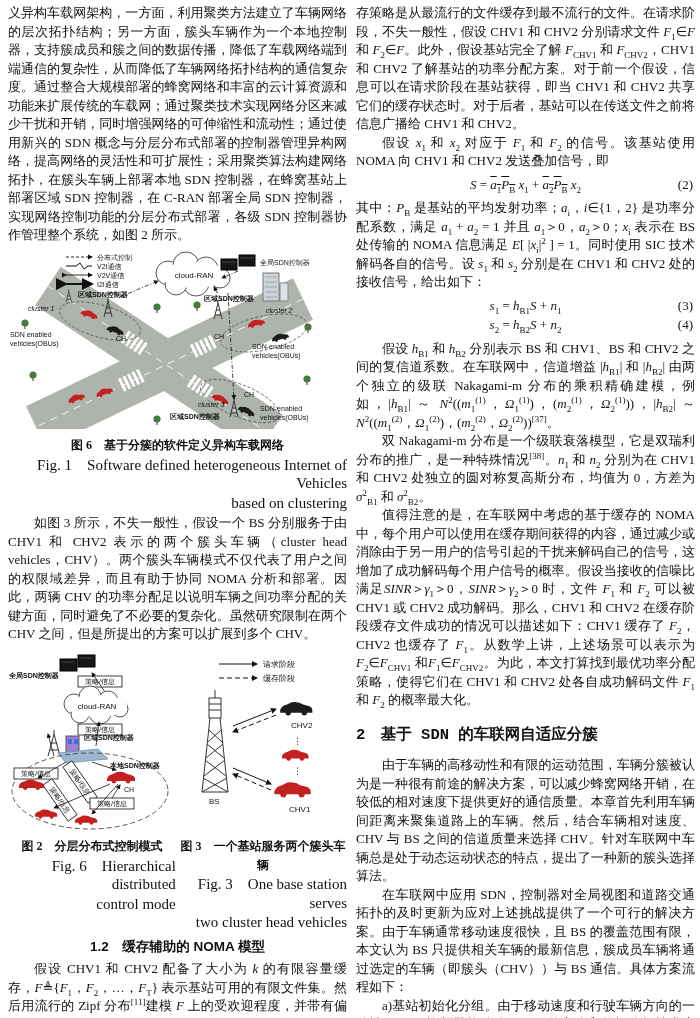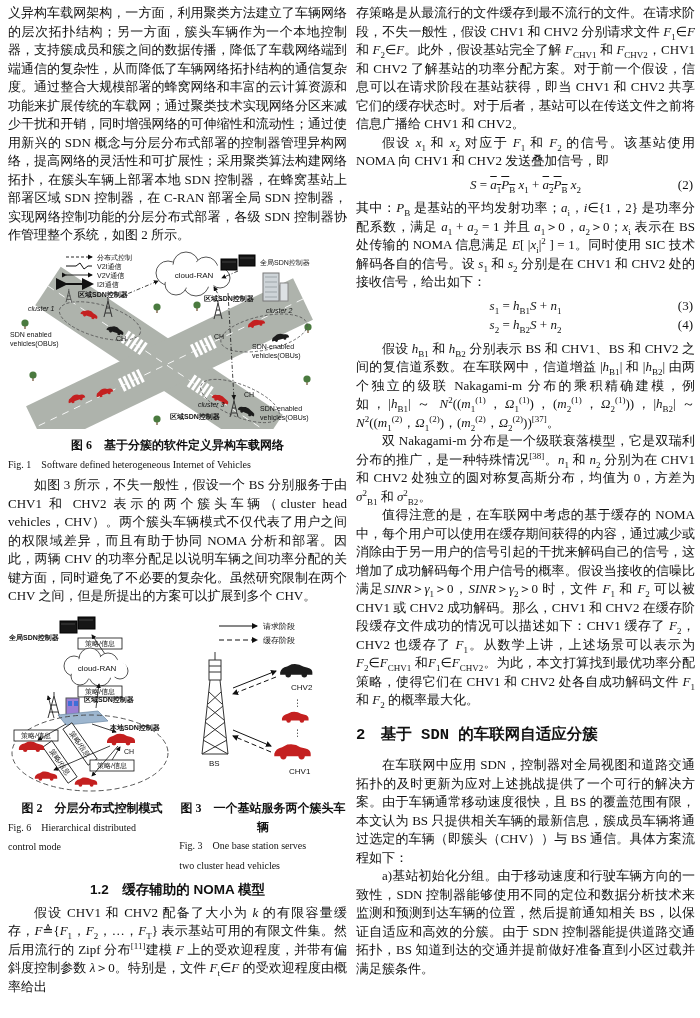--- a/index.html
+++ b/index.html
@@ -10,21 +10,21 @@
   .col-right{left:356px;}
   p{margin:0;padding:0;}
   .indent{text-indent:2em;}
   sub,sup{font-size:9px;line-height:0;}
   .h-sub{font-family:"Liberation Sans",sans-serif;font-weight:bold;font-size:13.5px;
          margin:6px 0 4px 0;text-align:center;}
   .h-sec{font-family:Liberation Mono, monospace;font-weight:bold;font-size:15.5px;
          margin:16px 0 12px 0;text-align:left;}
   .figwrap{margin:6px 0 2px 0;}
   .cap-cn{text-align:center;font-size:12px;font-weight:600;margin-top:2px;}
-  .cap-en{text-align:left;font-size:10px;margin-top:1px;}
+  .cap-en{text-align:right;font-size:15px;margin-top:1px;}
   .figrow{display:flex;justify-content:space-between;align-items:flex-start;margin:8px 0 2px 0;}
   .figcell{width:49.5%;}
   
   .eq{position:relative;display:flex;align-items:center;justify-content:center;
       margin:5px 0;font-size:13px;}
   .eq .eq-no{position:absolute;right:2px;top:50%;transform:translateY(-50%);}
   .ol{text-decoration:overline;}
   
   svg text{font-family:"Liberation Sans",sans-serif;fill:#111;}
   .t7{font-size:7px;} .t8{font-size:8px;} .t9{font-size:9px;}
@@ -192,20 +192,21 @@
 
         <text class="t7" x="2" y="86">SDN enabled</text>
         <text class="t7" x="2" y="95">vehicles(OBUs)</text>
         <text class="t7" x="244" y="98">SDN-enabled</text>
         <text class="t7" x="244" y="107">vehicles(OBUs)</text>
         <text class="t7" x="252" y="160">SDN-enabled</text>
         <text class="t7" x="252" y="169">vehicles(OBUs)</text>
       </svg>
       <div class="cap-cn">图 6　基于分簇的软件定义异构车载网络</div>
       <div class="cap-en">Fig. 1　Software defined heterogeneous Internet of Vehicles</div>
+      <div class="cap-en">based on clustering</div>
     </div>
 
     <p class="indent">如图 3 所示，不失一般性，假设一个 BS 分别服务于由 CHV1 和 CHV2 表示的两个簇头车辆（cluster head vehicles，CHV）。两个簇头车辆模式不仅代表了用户之间的权限域差异，而且有助于协同 NOMA 分析和部署。因此，两辆 CHV 的功率分配足以说明车辆之间功率分配的关键方面，同时避免了不必要的复杂化。虽然研究限制在两个 CHV 之间，但是所提出的方案可以扩展到多个 CHV。</p>
 
     <div class="figrow">
       <div class="figcell">
         <svg width="168" height="178" viewBox="0 0 168 178">
           <defs>
             <marker id="ar2" markerWidth="6" markerHeight="6" refX="5" refY="3" orient="auto">
               <path d="M0,0 L6,3 L0,6 Z" fill="#111"></path>
@@ -377,18 +378,19 @@
       <span><i>s</i><sub>2</sub> = <i>h</i><sub>B2</sub><i>S</i> + <i>n</i><sub>2</sub></span>
       <span class="eq-no">(4)</span>
     </div>
 
     <p class="indent">假设 <i>h</i><sub>B1</sub> 和 <i>h</i><sub>B2</sub> 分别表示 BS 和 CHV1、BS 和 CHV2 之间的复信道系数。在车联网中，信道增益 |<i>h</i><sub>B1</sub>| 和 |<i>h</i><sub>B2</sub>| 由两个独立的级联 Nakagami-m 分布的乘积精确建模，例如，|<i>h</i><sub>B1</sub>| ～ <i>N</i><sup>2</sup>((<i>m</i><sub>1</sub><sup>(1)</sup>，<i>Ω</i><sub>1</sub><sup>(1)</sup>)，(<i>m</i><sub>2</sub><sup>(1)</sup>，<i>Ω</i><sub>2</sub><sup>(1)</sup>))，|<i>h</i><sub>B2</sub>| ～ <i>N</i><sup>2</sup>((<i>m</i><sub>1</sub><sup>(2)</sup>，<i>Ω</i><sub>1</sub><sup>(2)</sup>)，(<i>m</i><sub>2</sub><sup>(2)</sup>，<i>Ω</i><sub>2</sub><sup>(2)</sup>))<sup>[37]</sup>。</p>
     <p class="indent">双 Nakagami-m 分布是一个级联衰落模型，它是双瑞利分布的推广，是一种特殊情况<sup>[38]</sup>。<i>n</i><sub>1</sub> 和 <i>n</i><sub>2</sub> 分别为在 CHV1 和 CHV2 处独立的圆对称复高斯分布，均值为 0，方差为 <i>σ</i><sup>2</sup><sub>B1</sub> 和 <i>σ</i><sup>2</sup><sub>B2</sub>。</p>
     <p class="indent">值得注意的是，在车联网中考虑的基于缓存的 NOMA 中，每个用户可以使用在缓存期间获得的内容，通过减少或消除由于另一用户的信号引起的干扰来解码自己的信号，这增加了成功解码每个用户信号的概率。假设当接收的信噪比满足<i>SINR</i>＞<i>γ</i><sub>1</sub>＞0，<i>SINR</i>＞<i>γ</i><sub>2</sub>＞0 时，文件 <i>F</i><sub>1</sub> 和 <i>F</i><sub>2</sub> 可以被 CHV1 或 CHV2 成功解码。那么，CHV1 和 CHV2 在缓存阶段缓存文件成功的情况可以描述如下：CHV1 缓存了 <i>F</i><sub>2</sub>，CHV2 也缓存了 <i>F</i><sub>1</sub>。从数学上讲，上述场景可以表示为 <i>F</i><sub>2</sub>∈<i>F</i><sub>CHV1</sub> 和<i>F</i><sub>1</sub>∈<i>F</i><sub>CHV2</sub>。为此，本文打算找到最优功率分配策略，使得它们在 CHV1 和 CHV2 处各自成功解码文件 <i>F</i><sub>1</sub> 和 <i>F</i><sub>2</sub> 的概率最大化。</p>
 
     <div class="h-sec">2　基于 SDN 的车联网自适应分簇</div>
 
+    <p class="indent">由于车辆的高移动性和有限的运动范围，车辆分簇被认为是一种很有前途的解决方案，可以减少蜂窝网络开销，在较低的相对速度下提供更好的通信质量。本章首先利用车辆间距离来聚集道路上的车辆。然后，结合车辆相对速度、CHV 与 BS 之间的信道质量来选择 CHV。针对车联网中车辆总是处于动态运动状态的特点，提出了一种新的簇头选择算法。</p>
     <p class="indent">在车联网中应用 SDN，控制器对全局视图和道路交通拓扑的及时更新为应对上述挑战提供了一个可行的解决方案。由于车辆通常移动速度很快，且 BS 的覆盖范围有限，本文认为 BS 只提供相关车辆的最新信息，簇成员车辆将通过选定的车辆（即簇头（CHV））与 BS 通信。具体方案流程如下：</p>
     <p class="indent">a)基站初始化分组。由于移动速度和行驶车辆方向的一致性，SDN 控制器能够使用不同的定位和数据分析技术来监测和预测到达车辆的位置，然后提前通知相关 BS，以保证自适应和高效的分簇。由于 SDN 控制器能提供道路交通拓扑，BS 知道到达的交通并提前做好准备直到小区过载并满足簇条件。</p>
 
   </div>
 
 </div>
 
 </body></html>

